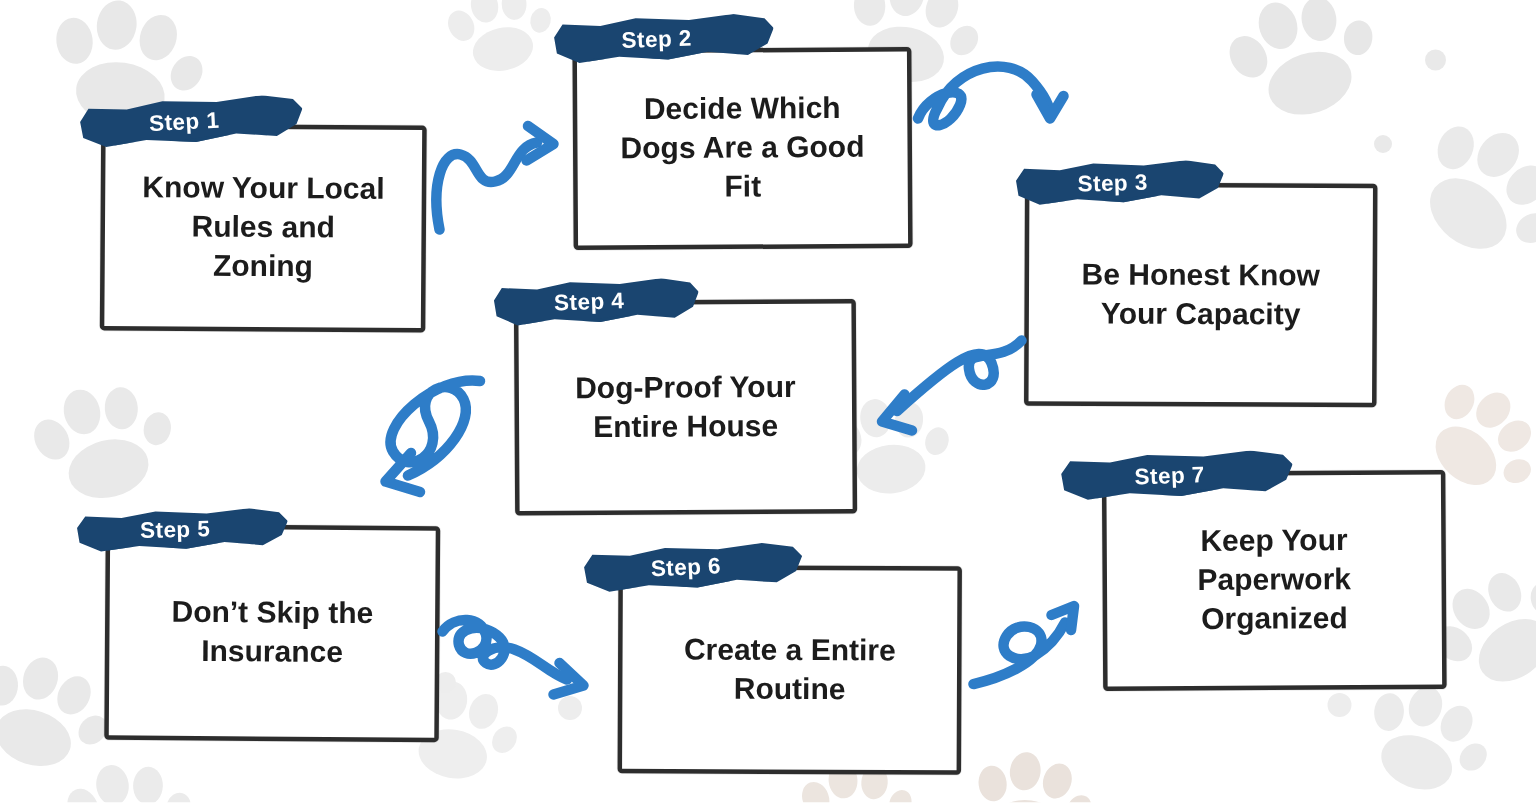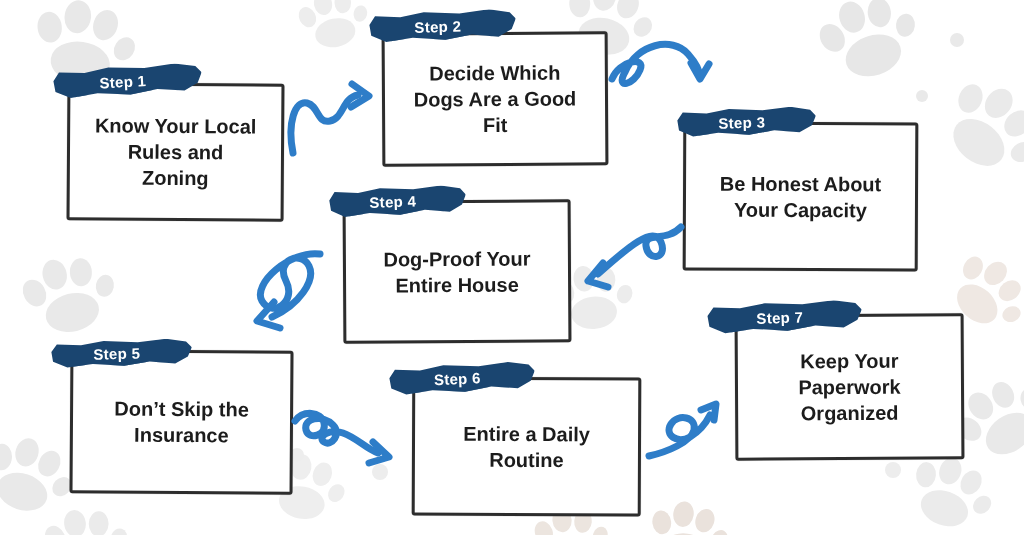--- a/index.html
+++ b/index.html
@@ -99,21 +99,21 @@
     <div class="box r-b" style="left:382px;top:32px;width:220px;height:128px">
       <p class="title">Decide Which Dogs Are a Good Fit</p>
     </div>
   </div>
 
   <div>
     <div class="brush" style="left:676px;top:108px;width:140px;height:28px;--rot:-1.5deg">
       <span class="brush-text">Step 3</span>
     </div>
     <div class="box r-c" style="left:683px;top:122px;width:229px;height:143px">
-      <p class="title">Be Honest About Your Capacity</p>
+      <p class="title">Be Honest Know Your Capacity</p>
     </div>
   </div>
 
   <div>
     <div class="brush" style="left:328px;top:187px;width:138px;height:29px;--rot:-2deg">
       <span class="brush-text">Step 4</span>
     </div>
     <div class="box r-b" style="left:343px;top:200px;width:222px;height:137px">
       <p class="title">Dog-Proof Your Entire House</p>
     </div>
@@ -126,21 +126,21 @@
     <div class="box r-a" style="left:70px;top:350px;width:217px;height:138px">
       <p class="title">Don’t Skip the Insurance</p>
     </div>
   </div>
 
   <div>
     <div class="brush" style="left:388px;top:364px;width:147px;height:29px;--rot:-2.5deg">
       <span class="brush-text">Step 6</span>
     </div>
     <div class="box r-c" style="left:412px;top:377px;width:223px;height:133px">
-      <p class="title">Entire a Daily Routine</p>
+      <p class="title">Create a Entire Routine</p>
     </div>
   </div>
 
   <div>
     <div class="brush" style="left:706px;top:302px;width:156px;height:30px;--rot:-2deg">
       <span class="brush-text">Step 7</span>
     </div>
     <div class="box r-b" style="left:735px;top:314px;width:223px;height:140px">
       <p class="title">Keep Your Paperwork Organized</p>
     </div>

